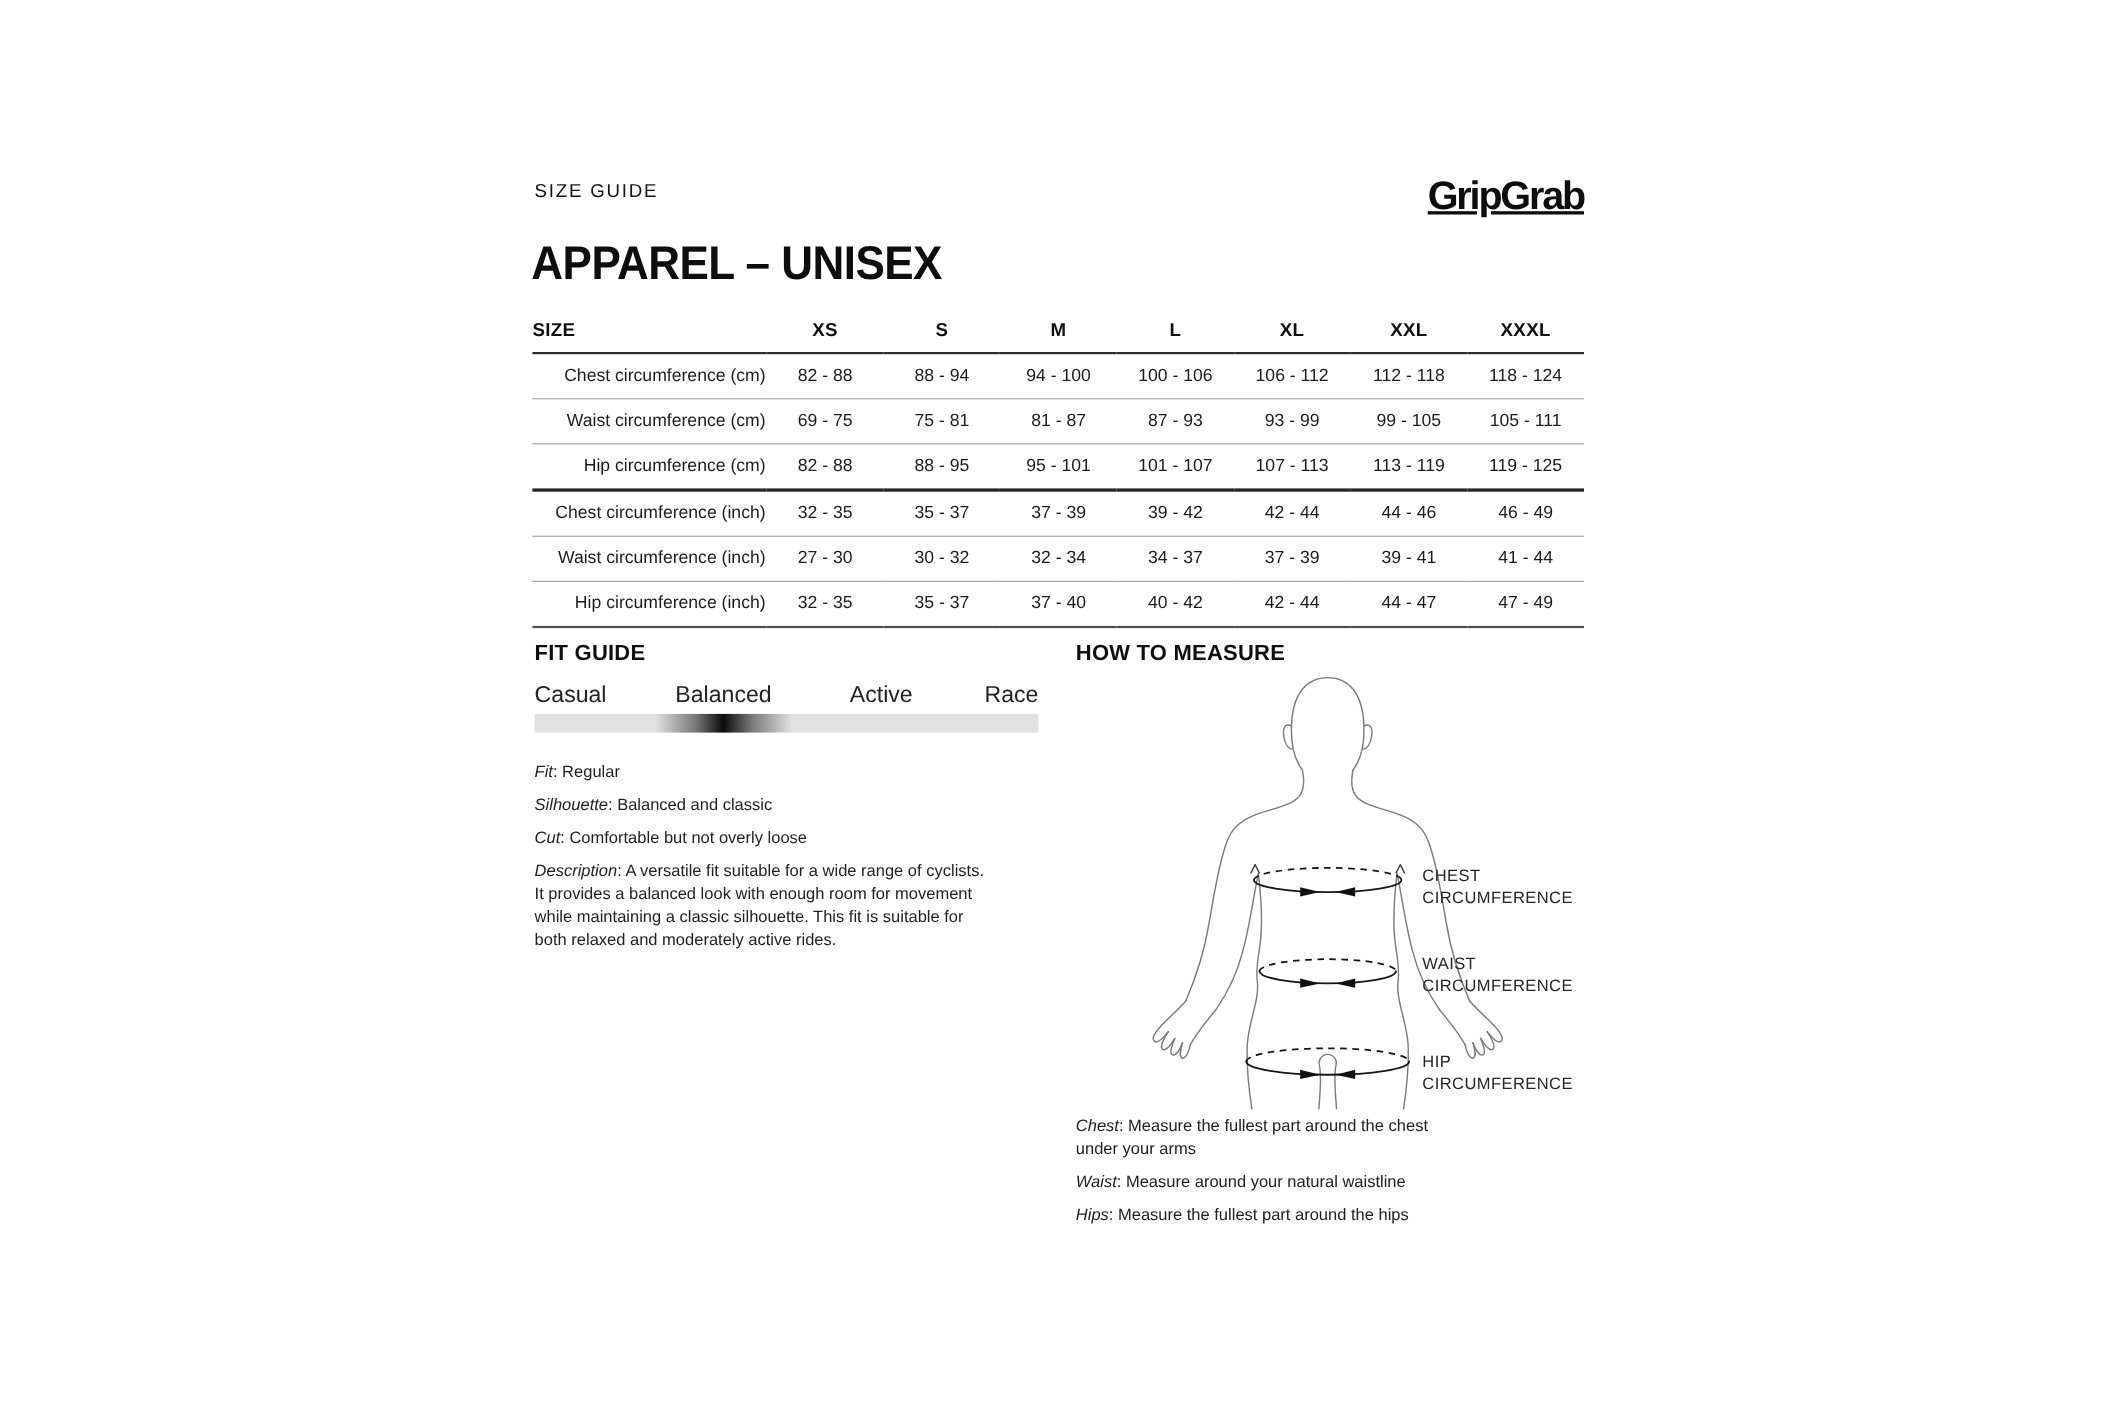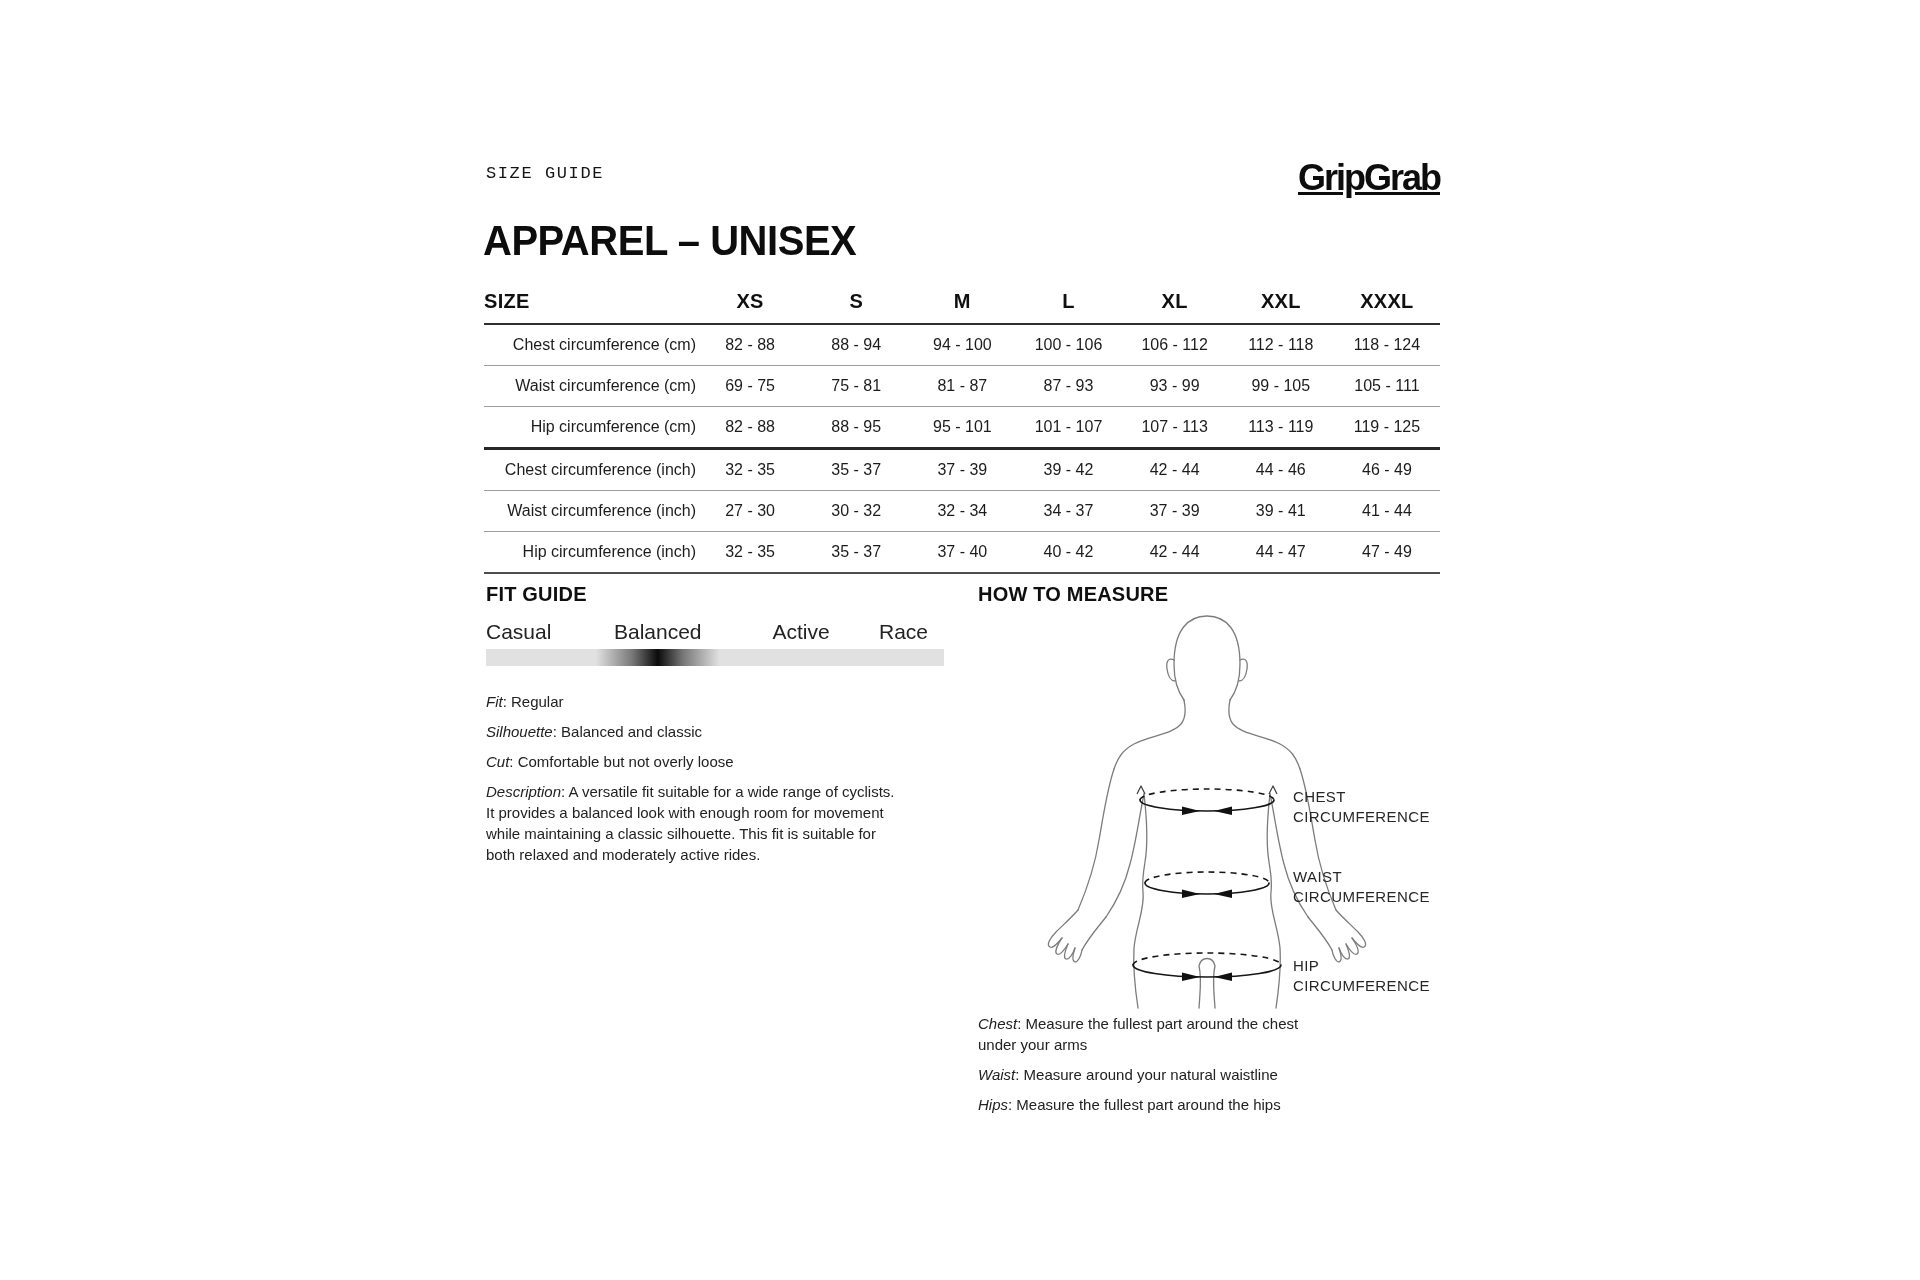--- a/index.html
+++ b/index.html
@@ -3,38 +3,38 @@
 <meta charset="utf-8">
 <style>
   html,body{margin:0;padding:0;background:#ffffff;}
   .canvas{
     position:relative;width:1920px;height:1280px;background:#ffffff;overflow:hidden;
     font-family:"Liberation Sans",sans-serif;color:#1a1a1a;
   }
   
   .eyebrow{
     position:absolute;left:486px;top:164px;font-size:17px;font-weight:400;
-    letter-spacing:1.6px;color:#141414;font-family:Liberation Mono, monospace;
+    letter-spacing:1.6px;color:#141414;
   }
   .brand{
     position:absolute;left:484px;top:157px;width:956px;text-align:right;
     font-size:36px;font-weight:800;letter-spacing:-2px;color:#0d0d0d;text-decoration:underline;
   }
   .title{
     position:absolute;left:483px;top:216px;font-size:43px;font-weight:800;
     letter-spacing:-0.5px;color:#0d0d0d;white-space:nowrap;
     transform:scaleX(.93);transform-origin:left top;
   }
   
   .size-table{
     position:absolute;left:484px;top:290px;width:956px;
     border-collapse:collapse;table-layout:fixed;
   }
   .size-table th{
-    font-size:20px;font-weight:800;color:#101010;text-align:center;
+    font-size:17px;font-weight:800;color:#101010;text-align:center;
     padding:0 0 10px 0;border-bottom:2px solid #2e2e2e;letter-spacing:.3px;
   }
   .size-table th.lbl{text-align:left;}
   .size-table td{
     height:38px;font-size:16px;color:#1c1c1c;text-align:center;
     border-bottom:1px solid #9e9e9e;
   }
   .size-table td.lbl{text-align:right;}
   .size-table tbody tr:nth-child(3) td{border-bottom:3px solid #262626;}
   .size-table tbody tr:nth-child(6) td{border-bottom:2px solid #4e4e4e;}
@@ -44,21 +44,21 @@
   }
   .heading-fit{left:486px;top:583px;}
   .heading-measure{left:978px;top:583px;}
   
   .fit-labels{position:absolute;left:486px;top:620px;width:458px;height:20px;
     font-size:21px;color:#232323;}
   .fit-labels .fl{position:absolute;top:0;white-space:nowrap;}
   .fl-0{left:0;}
   .fl-1{left:var(--marker-pos,37.5%);transform:translateX(-50%);}
   .fl-2{left:68.8%;transform:translateX(-50%);}
-  .fl-3{right:16px;}
+  .fl-3{right:0;}
   .fit-bar{
     position:absolute;left:486px;top:649px;width:458px;height:17px;
     background:linear-gradient(90deg,
       #e1e1e1 0%, #e1e1e1 24%, #777777 32%, #0b0b0b 37.5%,
       #777777 43%, #e1e1e1 51%, #e1e1e1 100%);
   }
   
   .paras{position:absolute;width:565px;font-size:15px;line-height:21px;color:#222222;}
   .paras-fit{left:486px;top:691px;}
   .paras-measure{left:978px;top:1013px;}

